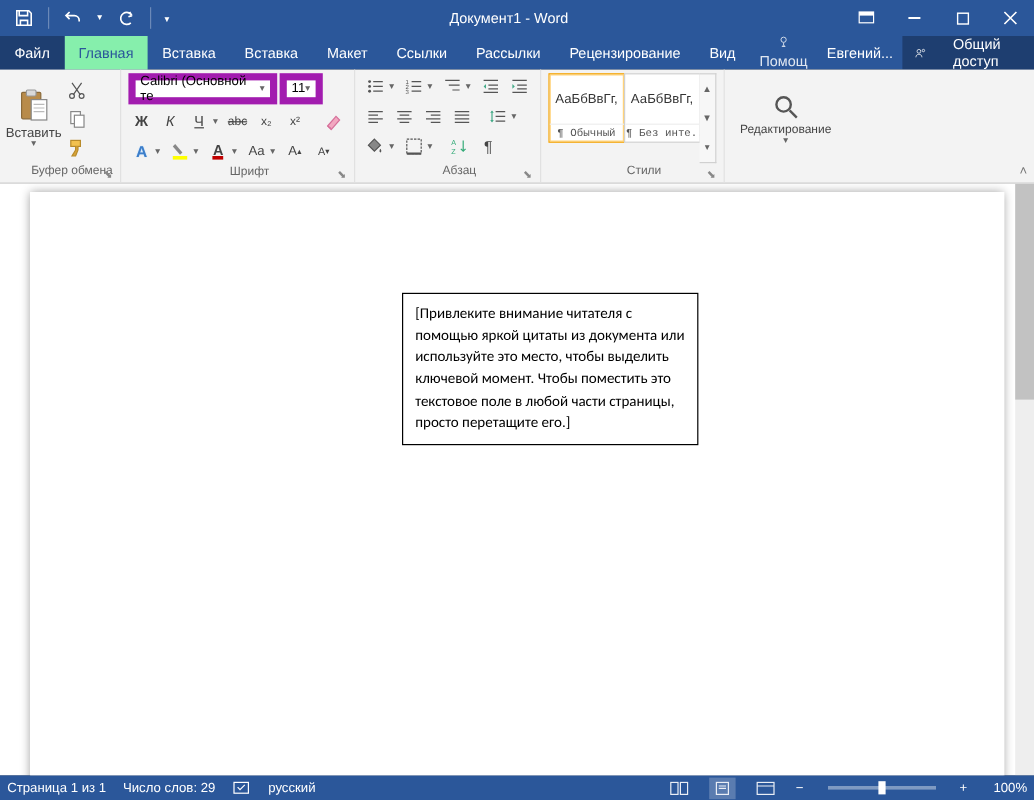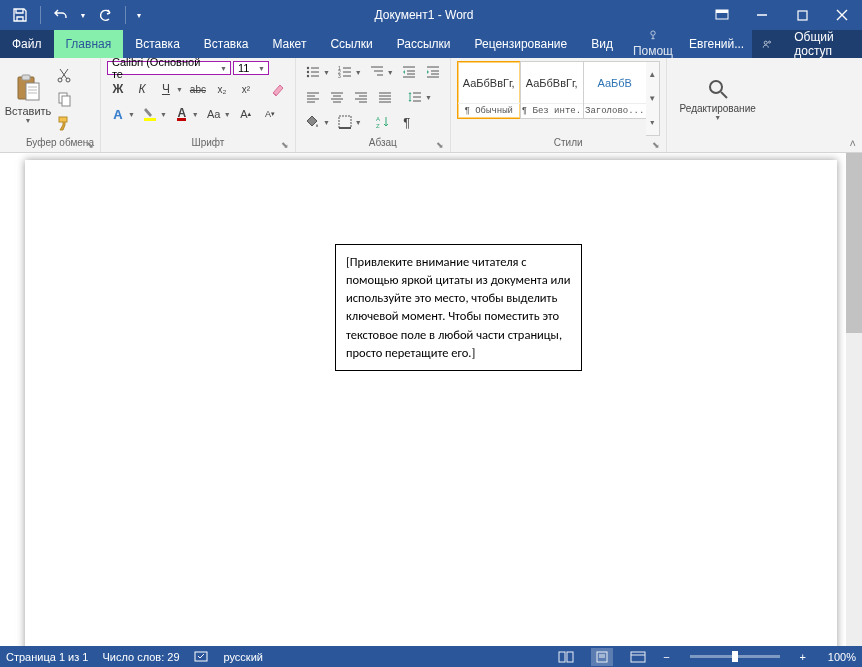--- a/index.html
+++ b/index.html
@@ -32,21 +32,21 @@
 .dlg-launcher { position: absolute; right: -2px; bottom: 1px; width: 12px; height: 12px; color: #888; cursor: pointer; font-size: 9px; display: flex; align-items: center; justify-content: center; }
 
 .big-btn { width: 44px; display: flex; flex-direction: column; align-items: center; justify-content: center; cursor: pointer; border: 1px solid transparent; padding: 2px; }
 .big-btn .lbl { font-size: 11px; color: #444; margin-top: 2px; }
 .big-btn .drop { font-size: 7px; color: #666; }
 
 .stack { display: flex; flex-direction: column; gap: 2px; justify-content: center; }
 .mini-btn { width: 22px; height: 22px; display: flex; align-items: center; justify-content: center; cursor: pointer; border: 1px solid transparent; font-size: 12px; color: #444; }
 
 .font-row1 { display: flex; gap: 2px; align-items: center; }
-.font-combo { height: 14px; border: 1px solid #a21caf; background: #fff; font-size: 11px; padding: 0 16px 0 4px; display: flex; align-items: center; position: relative; cursor: pointer; }
+.font-combo { height: 26px; border: 6px solid #a21caf; background: #fff; font-size: 11px; padding: 0 16px 0 4px; display: flex; align-items: center; position: relative; cursor: pointer; }
 .font-combo .caret { position: absolute; right: 3px; font-size: 7px; color: #666; }
 .font-name { width: 124px; }
 .font-size { width: 36px; }
 
 .row { display: flex; gap: 2px; align-items: center; }
 .split-caret { font-size: 7px; color: #666; margin-left: -3px; padding-right: 2px; }
 
 .styles-body { display: flex; align-items: stretch; }
 .style-item { width: 64px; height: 58px; border: 1px solid #d0d0d0; background: #fff; margin-right: -1px; display: flex; flex-direction: column; cursor: pointer; overflow: hidden; }
 .style-item.sel { border-color: #f2a100; box-shadow: inset 0 0 0 1px #ffd37a; }
@@ -384,24 +384,20 @@
     <div class="group-body">
       <div class="styles-body">
         <div class="style-item sel">
           <div class="style-preview">АаБбВвГг,</div>
           <div class="style-name-lbl">¶ Обычный</div>
         </div>
         <div class="style-item">
           <div class="style-preview">АаБбВвГг,</div>
           <div class="style-name-lbl">¶ Без инте...</div>
         </div>
-        <div class="style-item">
-          <div class="style-preview heading">АаБбВ</div>
-          <div class="style-name-lbl">Заголово...</div>
-        </div>
         <div class="styles-more">
           <div>▲</div>
           <div>▼</div>
           <div>▾</div>
         </div>
       </div>
     </div>
     <div class="group-label"><span>Стили</span><span class="dlg-launcher">⬊</span></div>
   </div>
 

